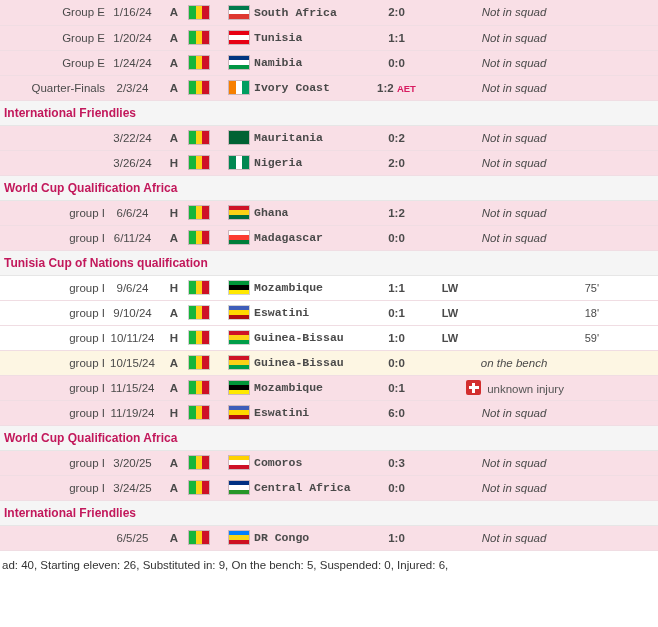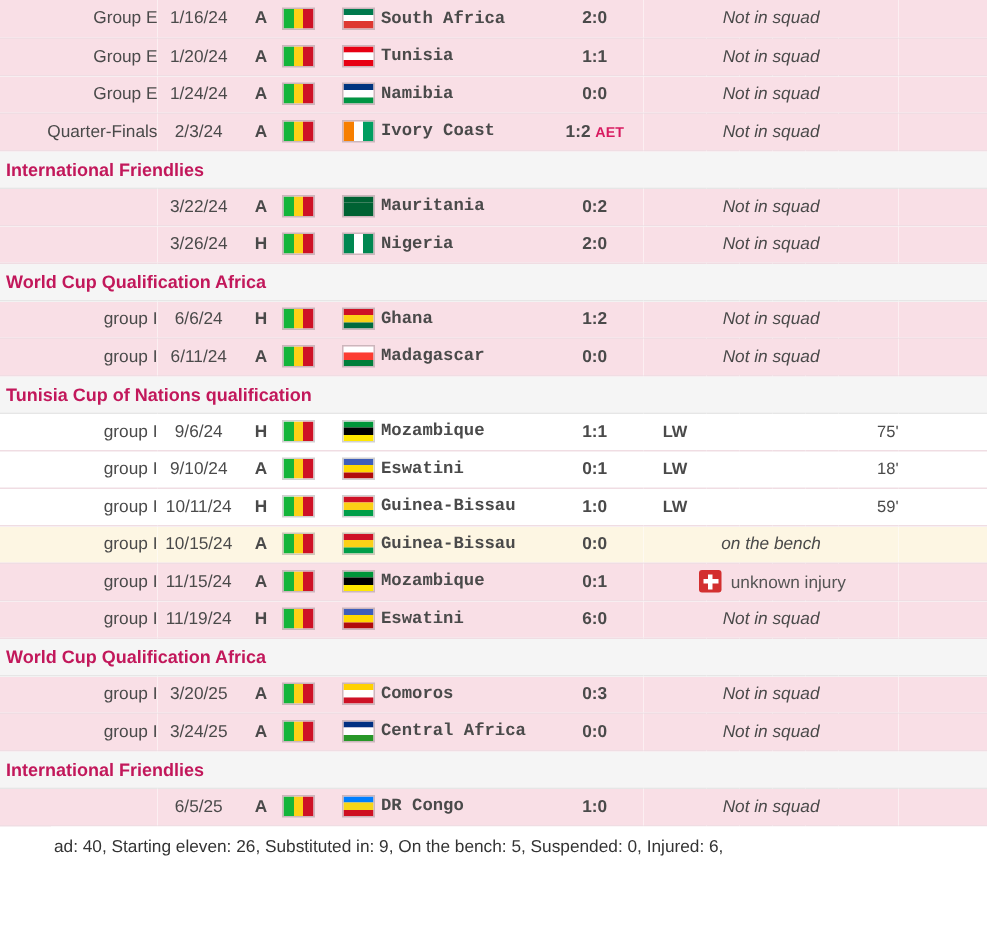--- a/index.html
+++ b/index.html
@@ -105,21 +105,20 @@
 
   .notes-flex { display: flex; align-items: flex-end; gap: 6px; padding-left: 2px; }
   .notes-text { color: #555; }
 
   .footer {
     font-size: 11.5px;
     color: #333;
     padding: 8px 2px 0 2px;
     background: #fff;
     white-space: nowrap;
-    margin-left: 34px;
   }
   .scroll-strip {
     position: absolute;
     right: 0;
     top: 0;
     width: 0px;
     height: 100%;
   }
 </style>
 </head>

